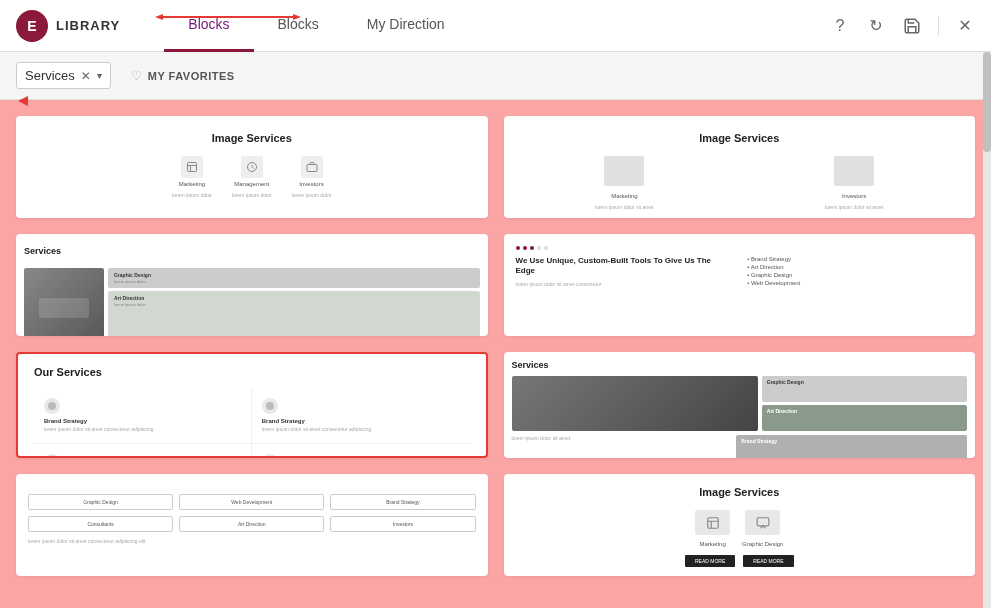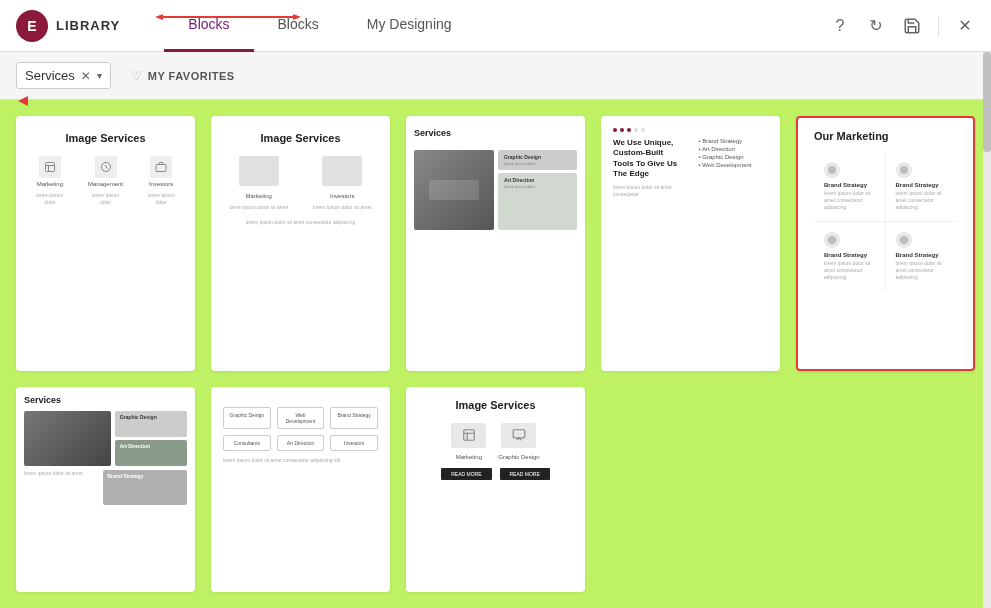--- a/index.html
+++ b/index.html
@@ -132,26 +132,26 @@
       outline: none;
       font-size: 12px;
       color: #999;
       width: 100%;
       background: transparent;
     }
 
     
     .content {
       display: grid;
-      grid-template-columns: 1fr 1fr 1fr 1fr 1fr;
+      grid-template-columns: 1fr 1fr;
       gap: 16px;
       padding: 16px;
       overflow-y: auto;
       height: calc(608px - 52px - 48px);
-      background: #bef264;
+      background: #fca5a5;
     }
 
     
     .card {
       background: #fff;
       border-radius: 4px;
       overflow: hidden;
       cursor: pointer;
       box-shadow: 0 1px 3px rgba(0,0,0,0.08);
     }
@@ -303,21 +303,21 @@
 
     <div style="position:absolute; left:155px; top:14px; display:flex; align-items:center; z-index:10;">
       <div style="width:3px; height:3px; border-top:3px solid transparent; border-bottom:3px solid transparent; border-right:8px solid #e53935;"></div>
       <div style="width:130px; height:2px; background:#e53935;"></div>
       <div style="width:3px; height:3px; border-top:3px solid transparent; border-bottom:3px solid transparent; border-left:8px solid #e53935;"></div>
     </div>
 
     <div class="tabs">
       <div class="tab active">Blocks</div>
       <div class="tab">Blocks</div>
-      <div class="tab">My Designing</div>
+      <div class="tab">My Direction</div>
     </div>
 
     <div class="header-right">
       <div class="header-icon">?</div>
       <div class="header-icon">↻</div>
       <div class="header-icon">
         <svg width="18" height="18" viewBox="0 0 24 24" fill="none" stroke="#666" stroke-width="2">
           <path d="M19 21H5a2 2 0 01-2-2V5a2 2 0 012-2h11l5 5v11a2 2 0 01-2 2z"></path>
             <polyline points="17 21 17 13 7 13 7 21"></polyline>
             <polyline points="7 3 7 8 15 8"></polyline>
@@ -450,21 +450,21 @@
               <li>• Graphic Design</li>
               <li>• Web Development</li>
             </ul>
           </div>
         </div>
       </div>
     </div>
 
     <div class="card selected">
       <div class="card-inner" style="padding:12px 16px;">
-        <div style="font-size:11px; font-weight:700; color:#222; margin-bottom:10px;">Our Marketing</div>
+        <div style="font-size:11px; font-weight:700; color:#222; margin-bottom:10px;">Our Services</div>
         <div class="services-grid">
           <div class="services-grid-item">
             <div style="width:16px; height:16px; background:#e8e8e8; border-radius:50%; margin-bottom:4px; display:flex; align-items:center; justify-content:center;">
               <div style="width:8px; height:8px; background:#bbb; border-radius:50%;"></div>
             </div>
             <div style="font-size:6px; font-weight:700; color:#333;">Brand Strategy</div>
             <div style="font-size:5px; color:#aaa; margin-top:2px; line-height:1.4;">lorem ipsum dolor sit amet consectetur adipiscing</div>
           </div>
           <div class="services-grid-item">
             <div style="width:16px; height:16px; background:#e8e8e8; border-radius:50%; margin-bottom:4px; display:flex; align-items:center; justify-content:center;">

